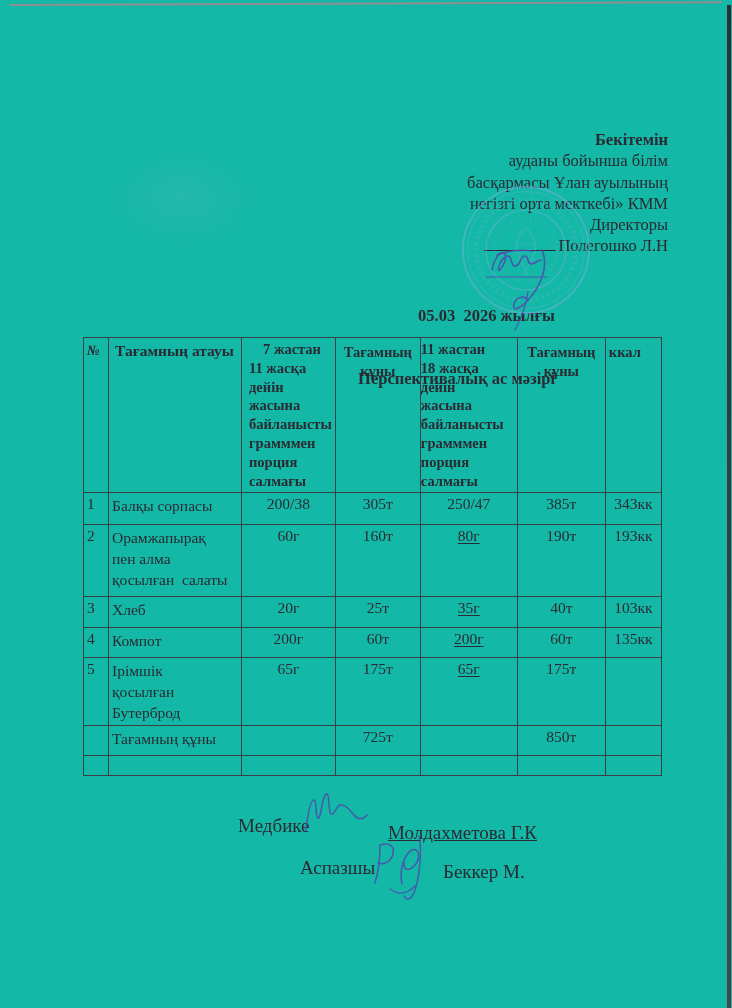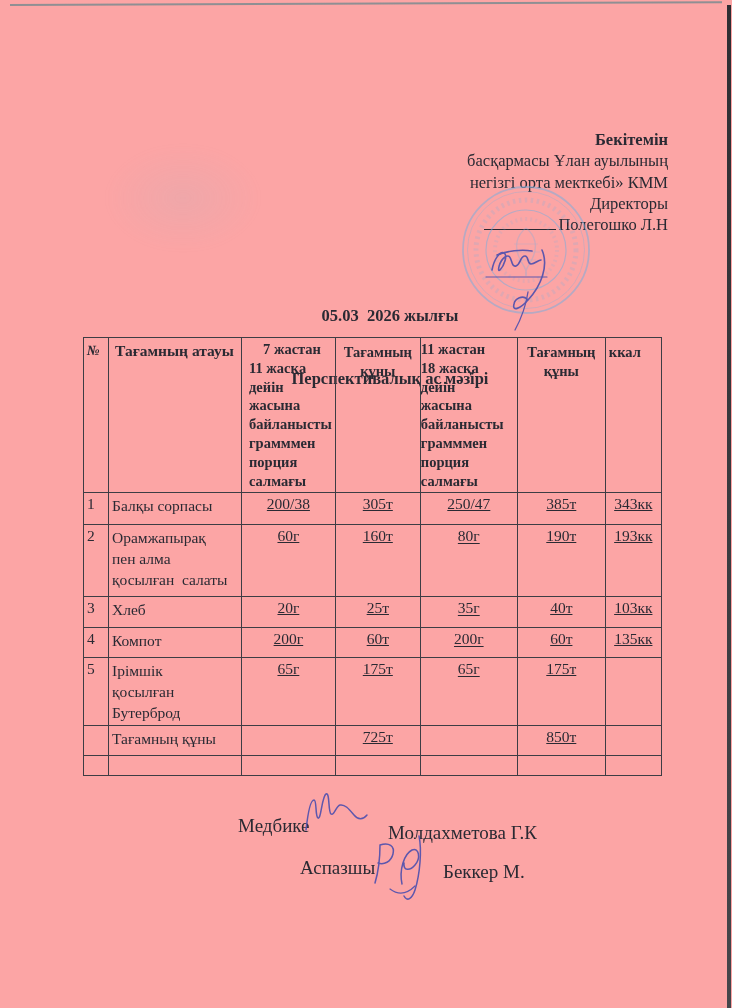--- a/index.html
+++ b/index.html
@@ -1,52 +1,52 @@
 <!DOCTYPE html>
 <html><head>
 <meta charset="utf-8">
 <style>
   html,body{margin:0;padding:0;background:#e8e8e8;}
   .page{
     position:relative;width:732px;height:1008px;margin:0 auto;
-    background:#fca5a5;overflow:hidden;
+    background:#14b8a6;overflow:hidden;
     font-family:"Liberation Serif","DejaVu Serif",serif;
     color:#2a2a33;
   }
   
   .scan-top-line{position:absolute;left:10px;top:4px;width:712px;height:2px;
     background:#8f8f93;transform:rotate(-0.22deg);transform-origin:left center;}
   .scan-right-bar{position:absolute;right:1px;top:5px;bottom:0;width:4px;
     background:linear-gradient(to bottom,#2e2e33,#46464b);}
   .ghost-smudge{position:absolute;left:103px;top:143px;width:160px;height:110px;
     background:radial-gradient(ellipse at 50% 50%,rgba(150,185,205,0.12),rgba(150,185,205,0) 70%);
     filter:blur(2px);}
   
   .approval{position:absolute;top:129px;right:64px;width:330px;
     text-align:right;font-size:16.5px;line-height:21.3px;}
   .approval .b{font-weight:bold;}
   .sig-line{display:inline-block;width:72px;border-bottom:1.3px solid #2a2a33;
     height:14px;margin-right:2px;vertical-align:baseline;}
   
-  .doc-title{position:absolute;top:263px;left:225px;width:330px;text-align:center;
+  .doc-title{position:absolute;top:263px;left:225px;width:330px;text-align:right;
     font-weight:bold;font-size:16.5px;line-height:21px;white-space:pre;}
   
   table.menu{position:absolute;left:83px;top:337px;border-collapse:collapse;
     table-layout:fixed;font-size:15.5px;}
   table.menu td,table.menu th{border:1px solid #3d3d44;vertical-align:top;
     padding:2px 3px;font-weight:normal;overflow:hidden;}
   table.menu th{font-weight:bold;font-size:14.5px;line-height:18.8px;text-align:left;}
   .pre{white-space:pre-line;}
   .prew{white-space:pre-wrap;margin-top:29px;}
   .hdr-portion{text-indent:14px;padding-left:7px !important;}
   .hdr-price{text-align:center !important;padding-top:5px !important;}
   .hdr-name{padding-left:6px !important;padding-top:4px !important;font-size:15.5px !important;}
   .hdr-no{font-style:italic;font-size:14px !important;padding-top:4px !important;}
   .hdr-kcal{text-align:right;padding-top:5px !important;}
-  td.c{text-align:center;text-decoration:underline;}
+  td.c{text-align:center;}
   td.name{padding-left:6px;line-height:21px;}
   td.num{padding-left:4px;}
   td.bold,.bold{font-weight:bold;}
   td.und{text-decoration:underline;text-underline-offset:2px;}
   tr.rh1{height:32px;} tr.rh2{height:72px;} tr.rh3{height:31px;}
   tr.rh4{height:30px;} tr.rh5{height:64px;} tr.rht{height:30px;} tr.rhe{height:20px;}
   tr.rhead{height:150px;}
   
   .sig-label{position:absolute;font-size:19px;}
   .ink{position:absolute;left:0;top:0;width:732px;height:1008px;pointer-events:none;}
@@ -55,20 +55,21 @@
 <body>
 
 <div class="page">
 
   <div class="scan-top-line"></div>
   <div class="scan-right-bar"></div>
   <div class="ghost-smudge"></div>
 
   <div class="approval">
     <div class="b">Бекітемін</div>
+    <div>ауданы бойынша білім</div>
     <div>басқармасы Ұлан ауылының</div>
     <div>негізгі орта мекткебі» КММ</div>
     <div>Директоры</div>
     <div><span class="sig-line"></span><span>Полегошко Л.Н</span></div>
   </div>
 
   <div class="doc-title">
     <div>05.03  2026 жылғы</div>
     <div>Перспективалық ас мәзірі</div>
   </div>
@@ -173,21 +174,21 @@
       <td></td>
           <td></td>
       <td></td>
           <td></td>
       <td></td>
     </tr>
   </tbody>
     </table>
 
   <div class="sig-label" style="left:238px;top:815px;">Медбике</div>
-  <div class="sig-label" style="left:388px;top:822px;">Молдахметова Г.К</div>
+  <div class="sig-label" style="left:388px;top:822px;text-decoration:underline;">Молдахметова Г.К</div>
   <div class="sig-label" style="left:300px;top:857px;">Аспазшы</div>
   <div class="sig-label" style="left:443px;top:861px;">Беккер М.</div>
 
   <svg class="ink" viewBox="0 0 732 1008" xmlns="http://www.w3.org/2000/svg">
 
     <g stroke="#79aede" fill="none" opacity="0.52">
       <circle cx="526" cy="250" r="63" stroke-width="1.8"></circle>
       <circle cx="526" cy="250" r="58.5" stroke-width="0.8" opacity="0.75"></circle>
       <circle cx="526" cy="250" r="40" stroke-width="1.2"></circle>
       <circle cx="526" cy="250" r="50" stroke-width="5" stroke-dasharray="2.5 3.5" opacity="0.4"></circle>

